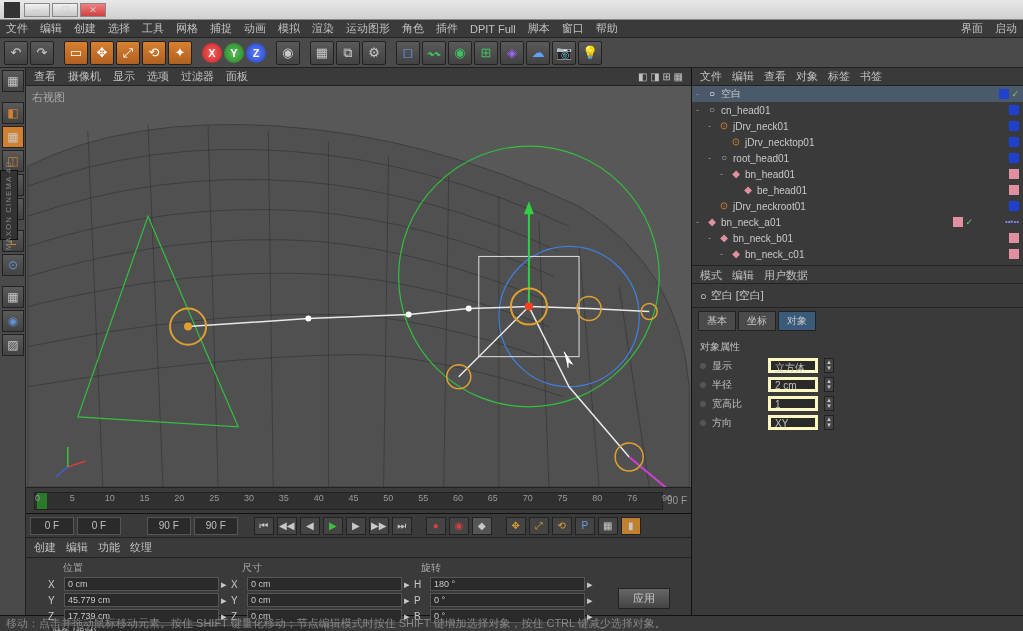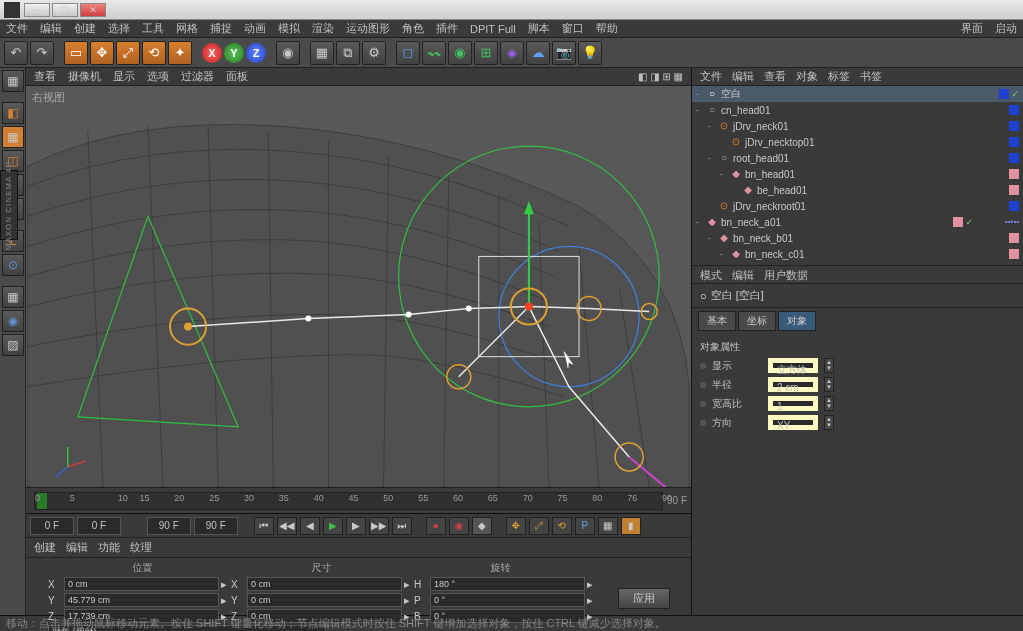--- a/index.html
+++ b/index.html
@@ -38,21 +38,21 @@
 .playbar { height: 24px; background: #3a3a3a; display: flex; align-items: center; gap: 3px; padding: 2px 4px; border-top: 1px solid #111; }
 .framebox { width: 44px; height: 18px; background: #2a2a2a; border: 1px solid #555; color: #c0c0c0; text-align: center; font-size: 10px; line-height: 16px; }
 .pbtn { width: 20px; height: 18px; background: #444; border: 1px solid #222; display: flex; align-items: center; justify-content: center; cursor: pointer; font-size: 10px; }
 .pbtn.play { color: #40c040; }
 .pbtn.rec { color: #d04040; }
 .pbtn.key { background: #555; }
 .blend { height: 20px; background: #3a3a3a; display: flex; align-items: center; gap: 10px; padding: 0 8px; border-top: 1px solid #222; }
 .blend span { color: #c0c0c0; cursor: pointer; }
 .coords { height: 58px; background: #3a3a3a; border-top: 1px solid #222; display: flex; padding: 2px; }
 .coord-col { flex: 1; }
-.coord-hdr { text-align: center; color: #aaa; font-size: 10px; padding: 1px; }
+.coord-hdr { text-align: left; color: #aaa; font-size: 10px; padding: 1px; }
 .coord-row { display: flex; align-items: center; gap: 2px; padding: 1px 4px; }
 .coord-lbl { width: 14px; font-size: 10px; }
 .coord-val { flex: 1; height: 14px; background: #2a2a2a; border: 1px solid #555; font-size: 9px; padding: 0 3px; line-height: 12px; }
 .coord-btn { padding: 2px 14px; background: linear-gradient(#666,#444); border: 1px solid #222; cursor: pointer; margin-top: 8px; }
 .rpanel { width: 332px; background: #3a3a3a; display: flex; flex-direction: column; border-left: 1px solid #111; }
 .rtabs { height: 18px; display: flex; align-items: center; gap: 10px; padding: 0 8px; background: #3a3a3a; border-bottom: 1px solid #222; }
 .rtabs span { color: #c0c0c0; cursor: pointer; }
 .tree { flex: 1; overflow: auto; background: #3a3a3a; border-bottom: 1px solid #222; max-height: 260px; }
 .tree-row { display: flex; align-items: center; height: 16px; padding-left: 4px; cursor: pointer; }
 .tree-row.sel { background: #4a5a6a; }
@@ -66,21 +66,21 @@
 .attr-tabs span { color: #c0c0c0; cursor: pointer; }
 .attr-obj { padding: 4px 8px; border-bottom: 1px solid #222; display: flex; align-items: center; gap: 4px; }
 .attr-subtabs { display: flex; padding: 3px 6px; gap: 2px; }
 .subtab { padding: 2px 8px; background: #4a4a4a; border: 1px solid #222; cursor: pointer; font-size: 10px; }
 .subtab.active { background: #3a5a7a; }
 .attr-section { padding: 4px 8px; }
 .attr-section .hdr { color: #c0c0c0; padding: 2px 0; font-size: 10px; }
 .attr-row { display: flex; align-items: center; padding: 2px 0; gap: 6px; }
 .attr-row .lbl { width: 50px; font-size: 10px; color: #c0c0c0; }
 .attr-row .dot { width: 6px; height: 6px; border-radius: 50%; background: #555; }
-.attr-input { height: 15px; background: #2a2a2a; border: 5px solid #fef9c3; padding: 0 4px; font-size: 10px; color: #c0c0c0; min-width: 50px; }
+.attr-input { height: 15px; background: #2a2a2a; border: 3px solid #fef9c3; padding: 0 4px; font-size: 10px; color: #c0c0c0; min-width: 50px; }
 .attr-spin { width: 10px; height: 15px; background: #444; border: 1px solid #222; font-size: 7px; text-align: center; line-height: 6px; cursor: pointer; }
 .statusbar { height: 16px; background: #3a3a3a; border-top: 1px solid #111; font-size: 9px; color: #888; padding: 1px 6px; display: flex; align-items: center; }
 .vsidebar { position: absolute; left: 0; top: 170px; width: 18px; height: 70px; background: #333; border: 1px solid #111; display: flex; flex-direction: column; align-items: center; justify-content: center; }
 .vsidebar span { transform: rotate(-90deg); font-size: 8px; color: #888; white-space: nowrap; letter-spacing: 1px; }
 </style>
 </head>
 <body>
 
 <div class="titlebar">
   <div class="icon"></div>
@@ -216,21 +216,21 @@
             <line x1="0" y1="0" x2="0" y2="-20" stroke="#40c040"></line>
             <line x1="0" y1="0" x2="-12" y2="10" stroke="#4060d0"></line>
         </g>
       </svg>
     </div>
     <div class="timeline">
       <div class="tl-track" id="tltrack">
         <div class="tl-marker"></div>
       <div class="tl-tick" style="left: 0%;">0</div>
           <div class="tl-tick" style="left: 5.55556%;">5</div>
-          <div class="tl-tick" style="left: 11.1111%; margin-left: 13px;">10</div>
+          <div class="tl-tick" style="left: 11.1111%;">10</div>
           <div class="tl-tick" style="left: 16.6667%;">15</div>
           <div class="tl-tick" style="left: 22.2222%;">20</div>
           <div class="tl-tick" style="left: 27.7778%;">25</div>
           <div class="tl-tick" style="left: 33.3333%;">30</div>
           <div class="tl-tick" style="left: 38.8889%;">35</div>
           <div class="tl-tick" style="left: 44.4444%;">40</div>
           <div class="tl-tick" style="left: 50%;">45</div>
           <div class="tl-tick" style="left: 55.5556%;">50</div>
           <div class="tl-tick" style="left: 61.1111%;">55</div>
           <div class="tl-tick" style="left: 66.6667%;">60</div>

